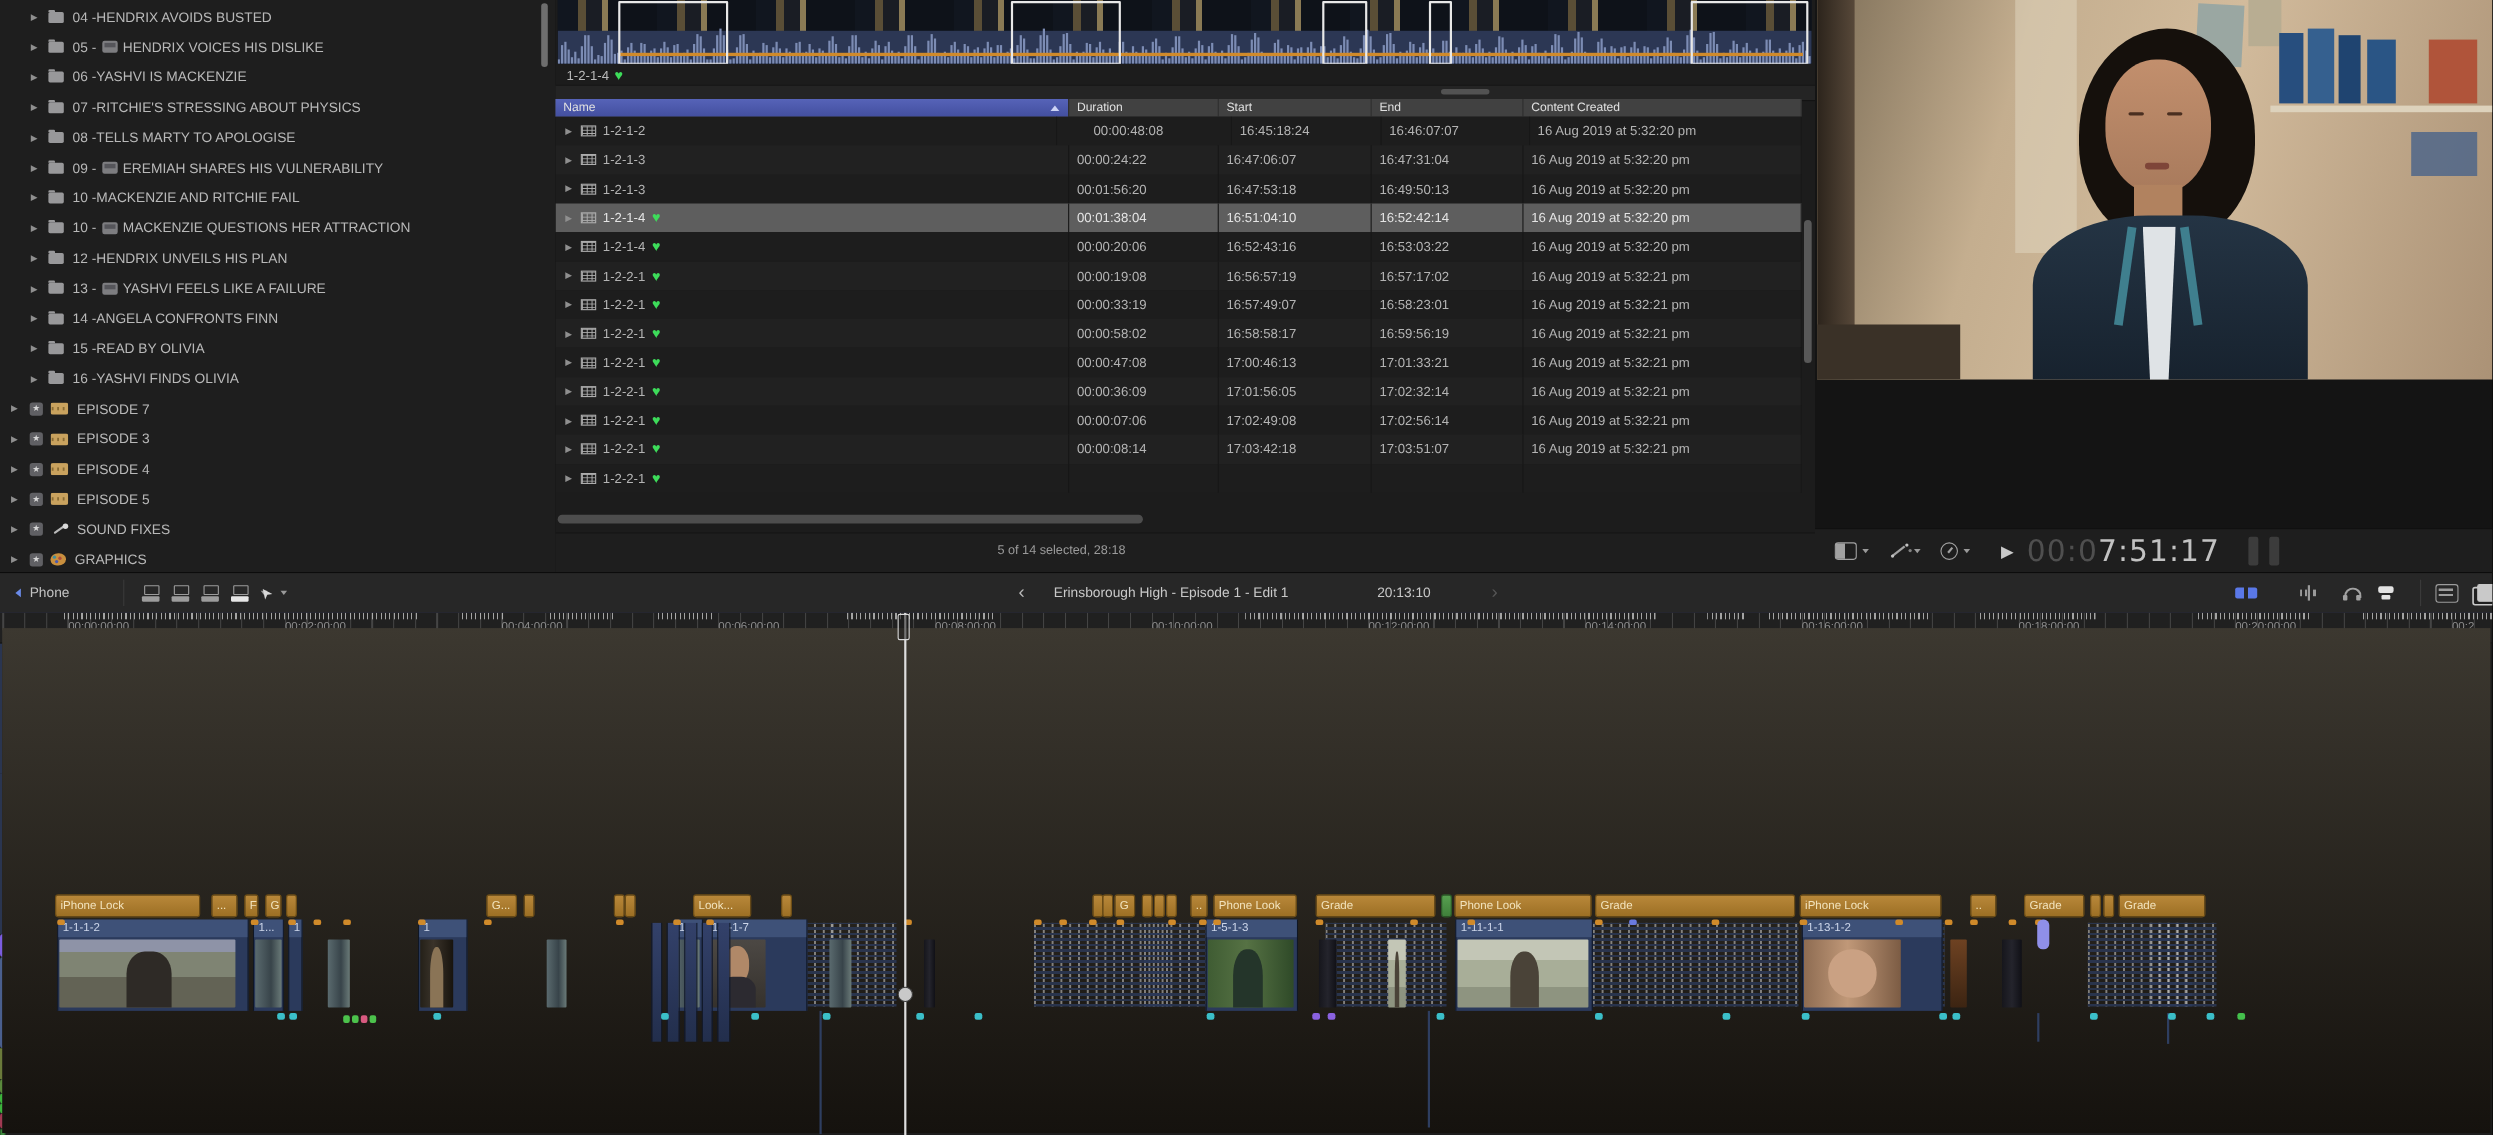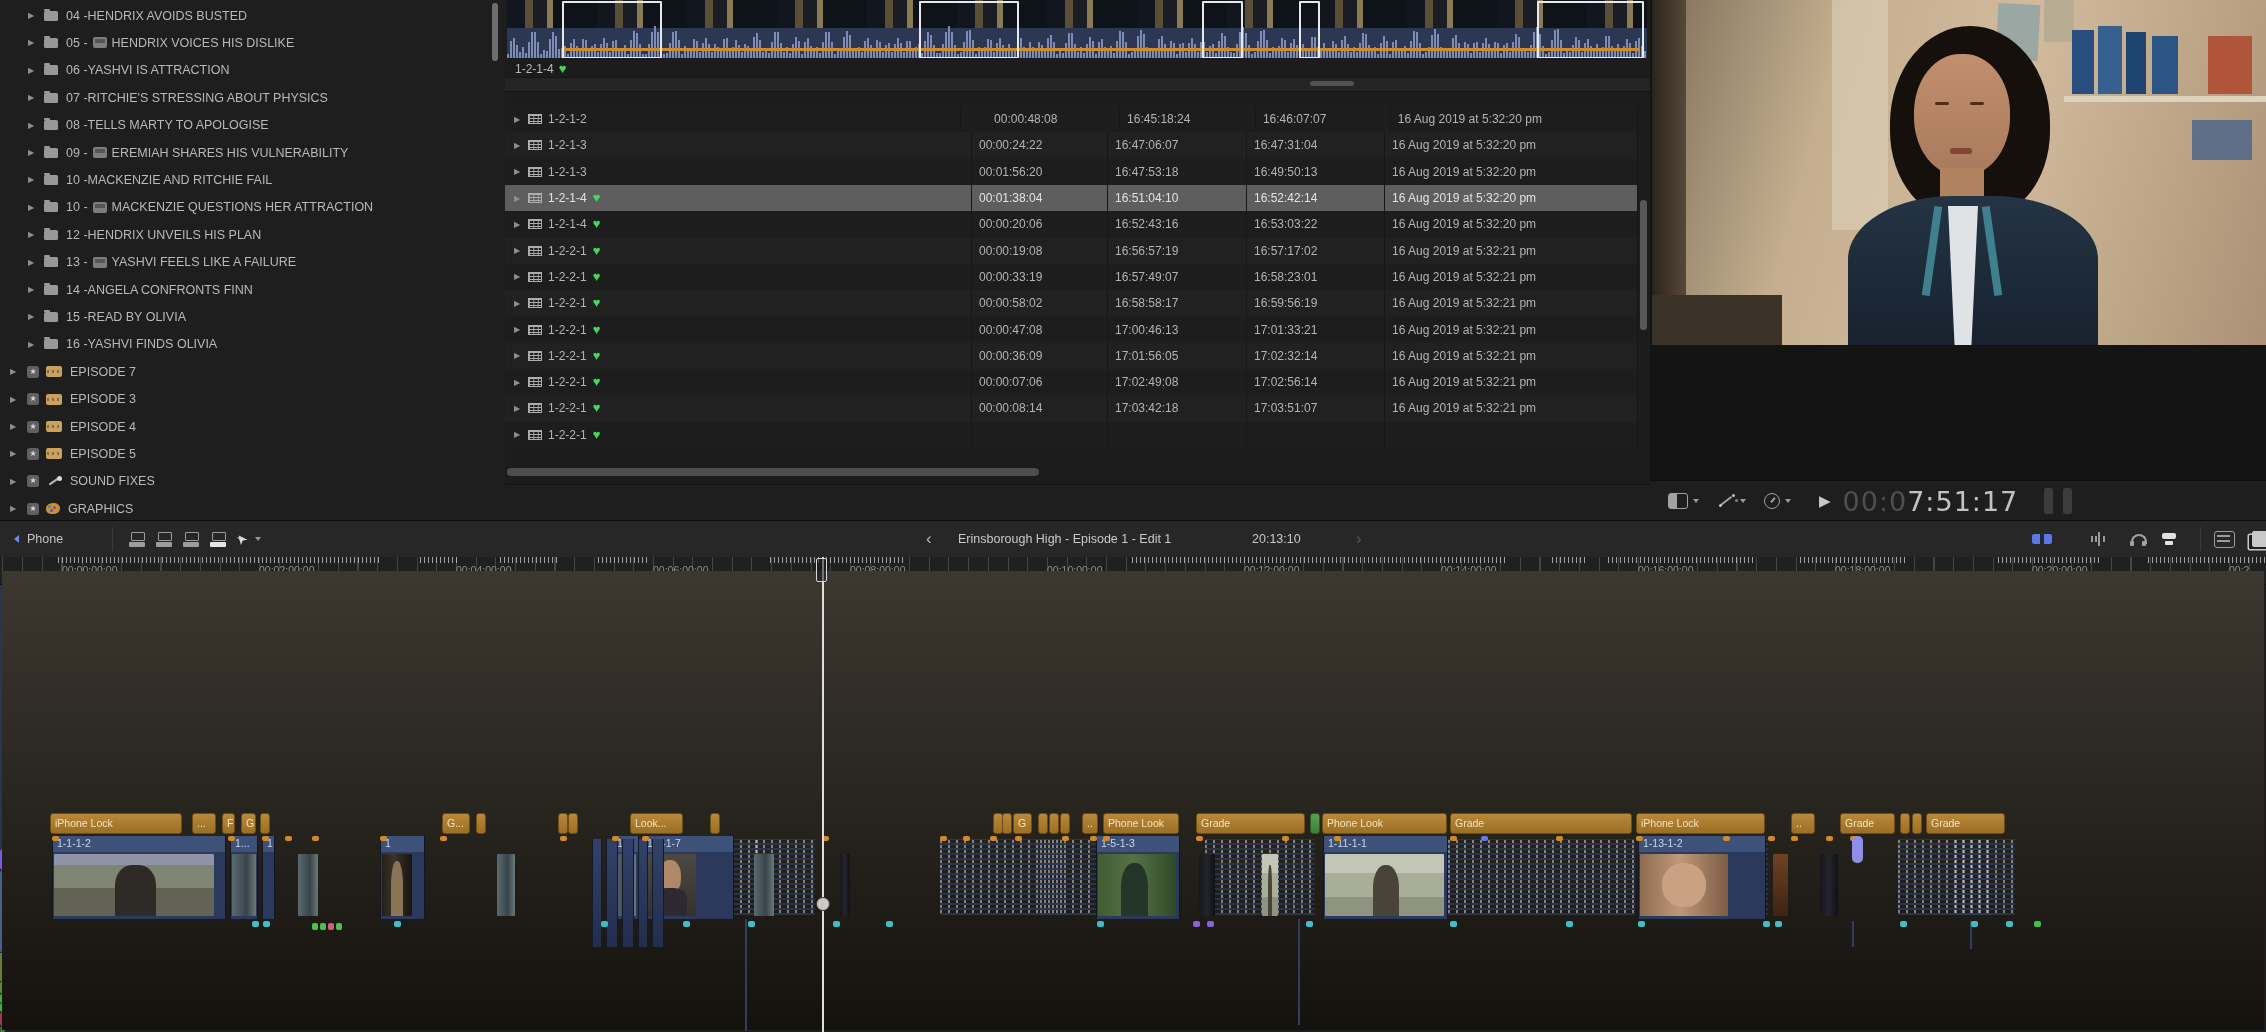--- a/index.html
+++ b/index.html
@@ -155,21 +155,21 @@
         <div class="sb-disc" style="margin-left: 26px;">▶</div>
         <div class="icon-folder"></div>
         <span>05 - </span>
         <div class="icon-cam"></div>
         <span> HENDRIX VOICES HIS DISLIKE</span>
       </div>
       <div class="sb-row" style="top: 56.8px;">
         <div class="sb-disc" style="margin-left: 26px;">▶</div>
         <div class="icon-folder"></div>
         <span>06 - </span>
-        <span>YASHVI IS ATTRACTION</span>
+        <span>YASHVI IS MACKENZIE</span>
       </div>
       <div class="sb-row" style="top: 84.2px;">
         <div class="sb-disc" style="margin-left: 26px;">▶</div>
         <div class="icon-folder"></div>
         <span>07 - </span>
         <span>RITCHIE'S STRESSING ABOUT PHYSICS</span>
       </div>
       <div class="sb-row" style="top: 111.6px;">
         <div class="sb-disc" style="margin-left: 26px;">▶</div>
         <div class="icon-folder"></div>
@@ -660,20 +660,38 @@
           <div class="fs-sel" style="left: 1030px; width: 103px;"></div>
         </div>
     </div>
   </div>
   <div id="fs-label" class="abs">
     <span>1-2-1-4</span>
     <span class="heart">♥</span>
   </div>
   <div id="divider" class="abs"></div>
   <div id="handle" class="abs"></div>
+  <div id="thead" class="abs">
+      <div class="th th-name" style="width: 467px;">
+        <span>Name</span>
+        <div class="caret-up"></div>
+      </div>
+      <div class="th" style="width: 136px;">
+        <span>Duration</span>
+      </div>
+      <div class="th" style="width: 139px;">
+        <span>Start</span>
+      </div>
+      <div class="th" style="width: 138px;">
+        <span>End</span>
+      </div>
+      <div class="th" style="width: 253px;">
+        <span>Content Created</span>
+      </div>
+    </div>
   <div id="rows" class="abs">
       <div class="tr odd" style="top: 0px;">
         <div class="td td-name" style="width: 467px;">
           <span class="sb-disc">▶</span>
           <div class="grid-ico"></div>
           <span>1-2-1-2</span>
         </div>
         <div class="td" style="width: 136px; margin-left: 26px;">
           <span>00:00:48:08</span>
         </div>
@@ -922,20 +940,21 @@
           <span></span>
         </div>
         <div class="td" style="width: 253px;">
           <span></span>
         </div>
       </div>
     </div>
   <div id="bstatusbar" class="abs"></div>
   <div id="hscroll" class="abs"></div>
   <div id="vscroll" class="abs"></div>
+  <div id="bstatus" class="abs">5 of 14 selected, 28:18</div>
 
   <div id="viewer" class="abs">
     <div id="video">
       <div class="v" style="left:0;top:0;width:34px;height:345px;background:linear-gradient(90deg,#2c241c,#574839)"></div>
       <div class="v" style="left:180px;top:0;width:56px;height:230px;background:#e2d8c2;opacity:.5"></div>
       <div class="v" style="left:345px;top:4px;width:42px;height:56px;background:#9aa7a2;transform:rotate(3deg)"></div>
       <div class="v" style="left:392px;top:0px;width:30px;height:42px;background:#b8ad92"></div>
       <div class="v" style="left:412px;top:96px;width:202px;height:6px;background:#ddd2bc"></div>
       <div class="v" style="left:420px;top:30px;width:22px;height:64px;background:#274e7e"></div>
       <div class="v" style="left:446px;top:26px;width:24px;height:68px;background:#35608f"></div>

